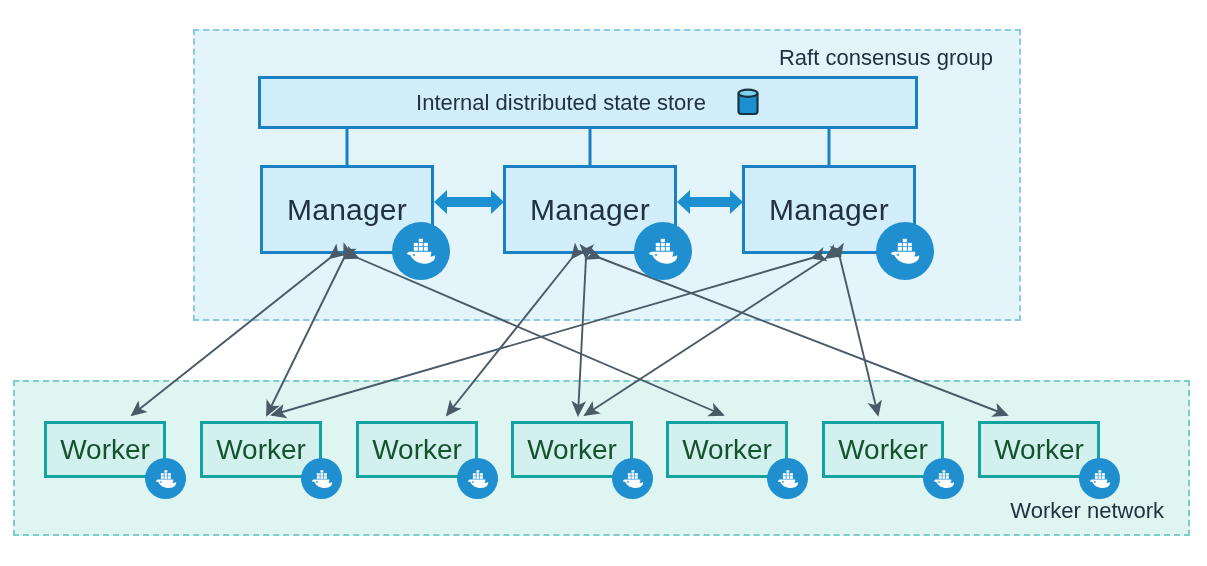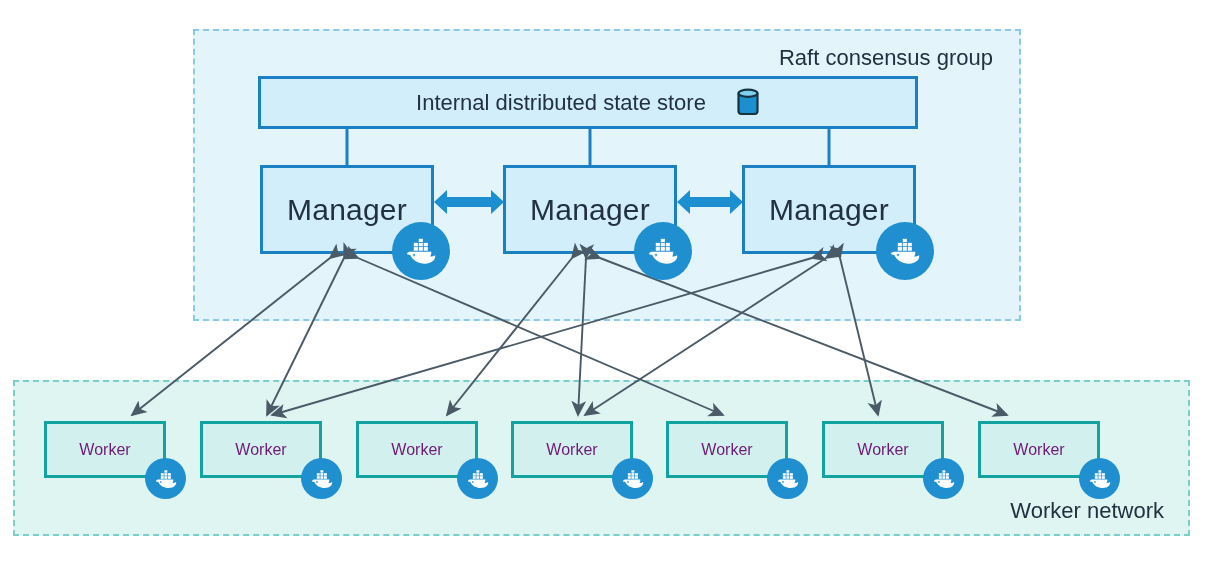--- a/index.html
+++ b/index.html
@@ -89,22 +89,22 @@
     width:122px; height:57px;
     background:#d2f1ee;
     border:3px solid #12a3a0;
     box-sizing:border-box;
     display:flex;
     align-items:center;
     justify-content:center;
     top:421px;
   }
   .worker .label{
-    color:#701a75;
-    font-size:16px;
+    color:#14532d;
+    font-size:28px;
     white-space:nowrap;
     text-align:right;
   }
 
   
   .whale{
     position:absolute;
     border-radius:50%;
     background:#1f8fd0;
     display:flex;

